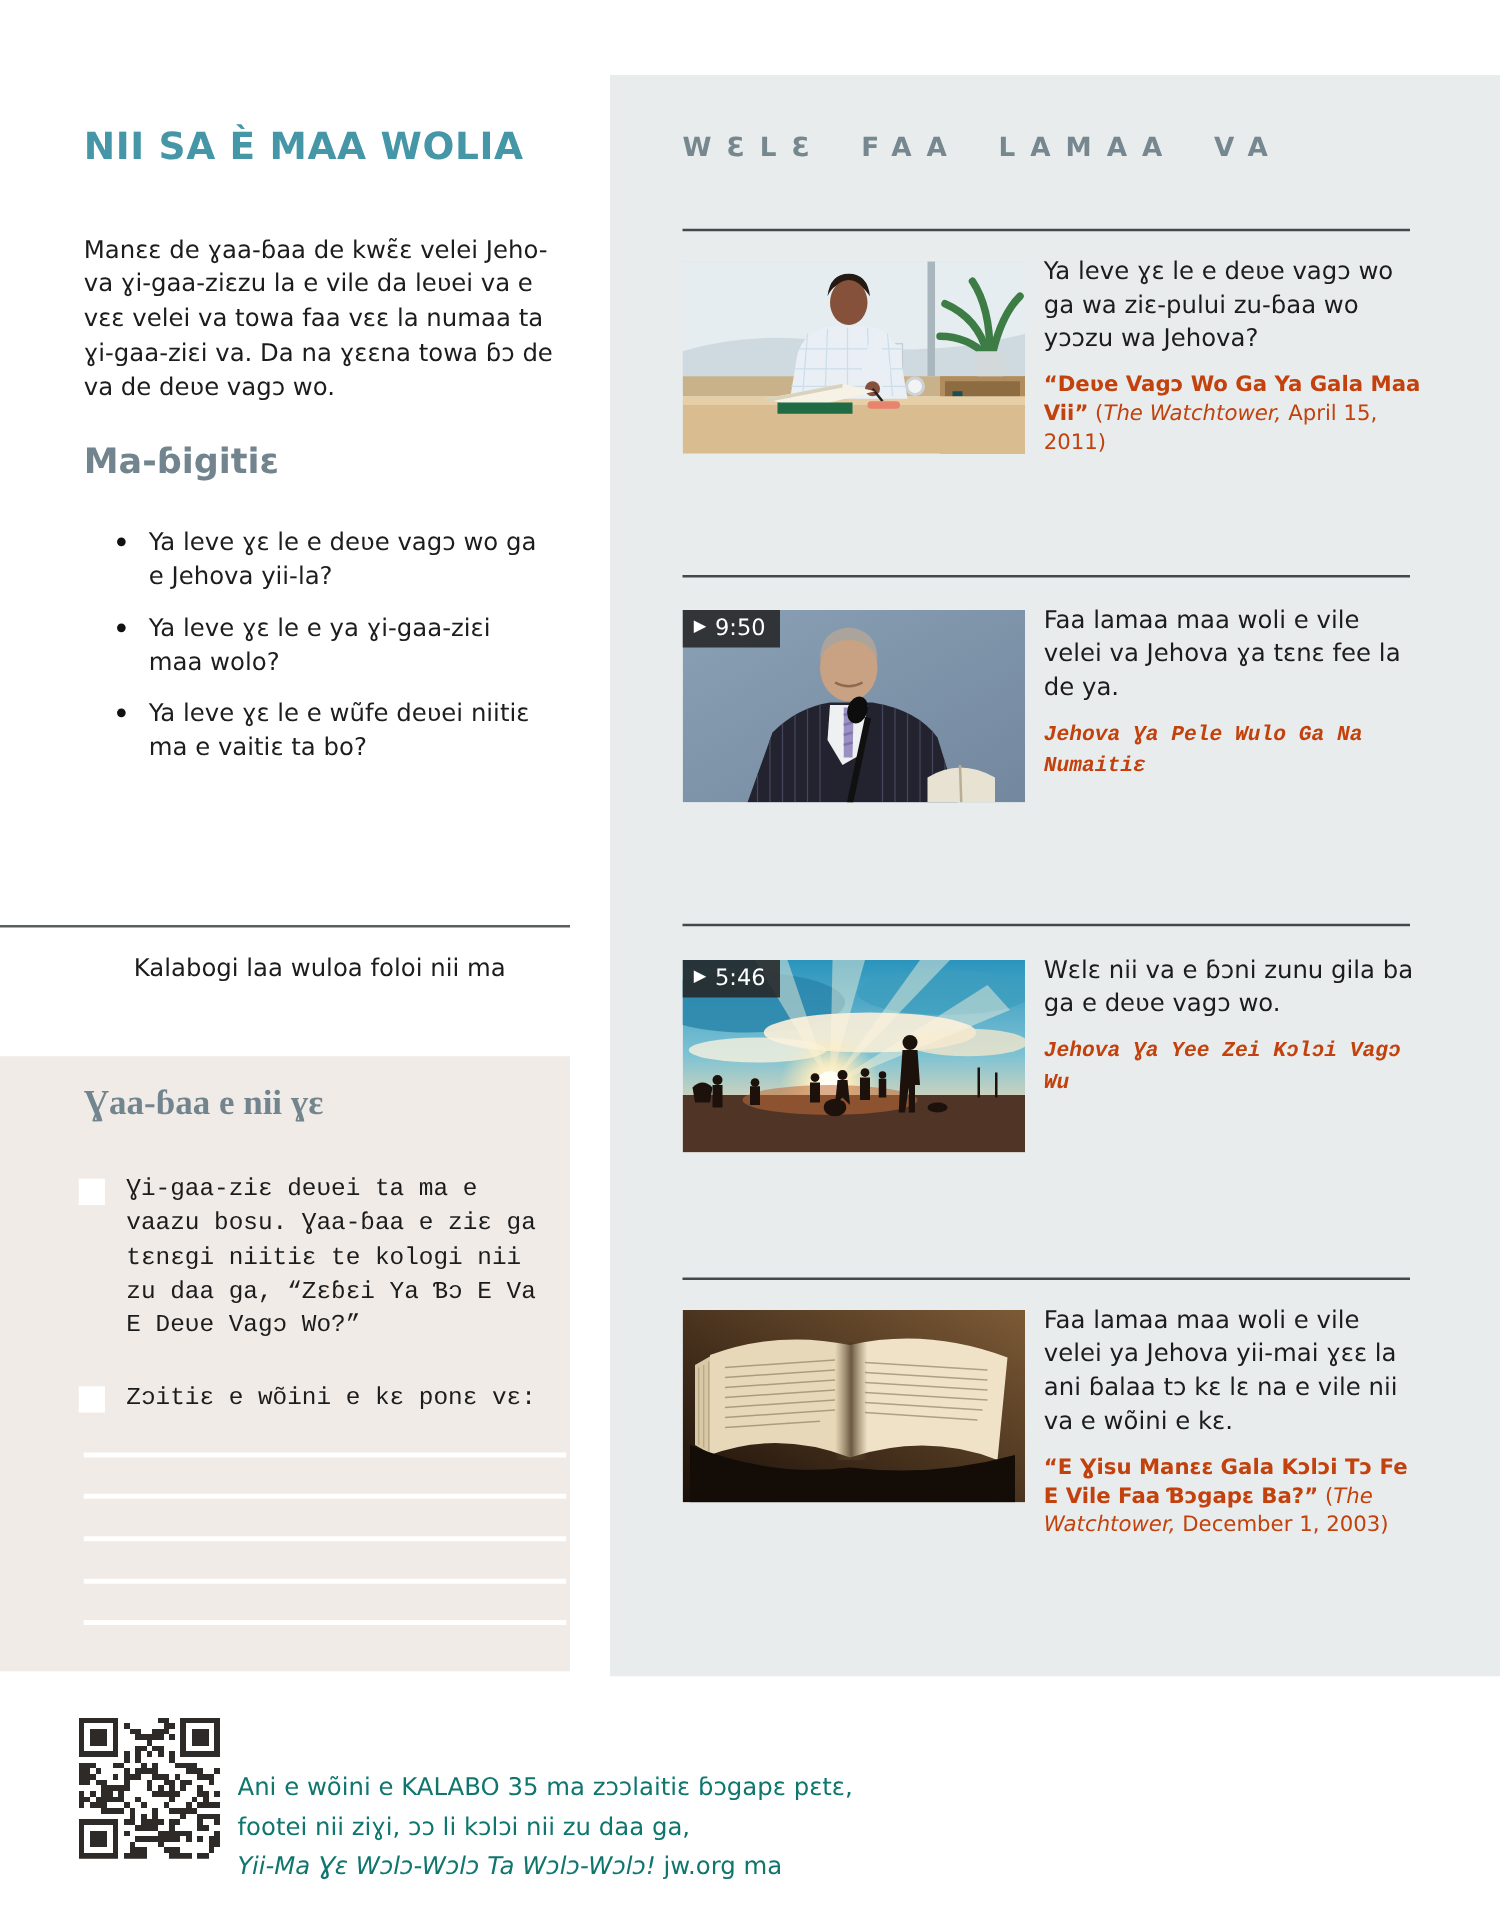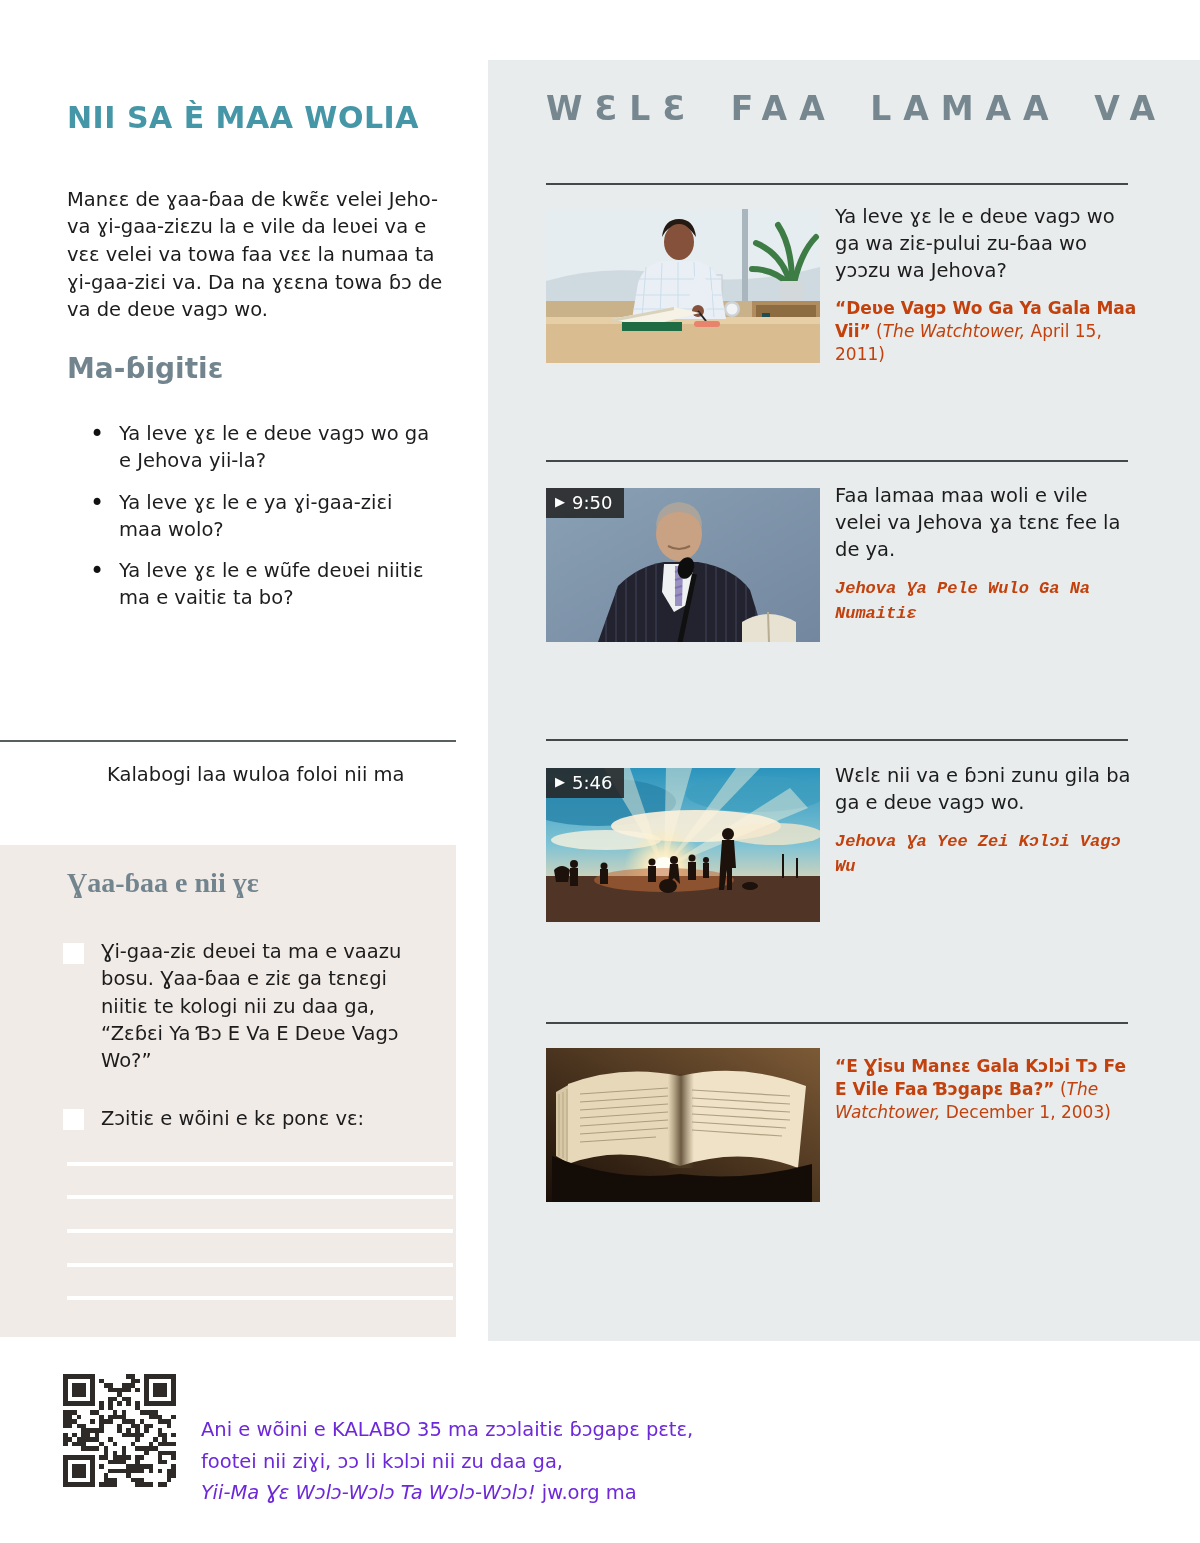--- a/index.html
+++ b/index.html
@@ -17,46 +17,46 @@
   .qlist li{position:relative;padding-left:29px;margin-bottom:14px;
             font-size:19.5px;line-height:1.4;}
   .qlist li .dot{position:absolute;left:0;top:-2px;font-size:24px;color:#111;}
   .hr-left{position:absolute;left:0;top:740px;width:456px;height:2px;background:#595e61;}
   .note{position:absolute;left:67px;top:763px;width:394px;font-size:19.5px;color:#1c1c1c;margin-left:40px;}
 
   
   .wbox{position:absolute;left:0;top:845px;width:456px;height:492px;background:#f1ebe7;}
   .wbox .wtitle{position:absolute;left:67px;top:22px;font-family:Liberation Serif, serif;}
   .task-check{position:absolute;left:63px;width:21px;height:21px;background:#ffffff;}
-  .task-text{position:absolute;left:101px;width:336px;font-size:19.5px;line-height:1.4;color:#1c1c1c;}
+  .task-text{position:absolute;left:101px;width:336px;font-size:19.5px;line-height:1.4;color:#1c1c1c;font-family:Liberation Mono, monospace;}
   .wline{position:absolute;left:67px;width:386px;height:4px;background:#ffffff;}
 
   
   .rpanel{position:absolute;left:488px;top:60px;width:712px;height:1281px;background:#e8eced;}
-  .rtitle{position:absolute;left:58px;top:29px;font-size:33px;font-weight:700;
+  .rtitle{position:absolute;left:58px;top:46px;font-size:21px;font-weight:700;
           letter-spacing:12px;word-spacing:10px;color:#76878f;white-space:nowrap;text-align:right;}
   .rhr{position:absolute;left:58px;width:582px;height:2px;background:#43484b;}
   .mrow{position:absolute;left:58px;width:600px;display:flex;}
   .thumb{position:relative;width:274px;height:154px;flex:0 0 274px;overflow:hidden;}
   .thumb svg{display:block;width:274px;height:154px;}
   .badge{position:absolute;left:0;top:0;display:flex;align-items:center;gap:7px;
          background:rgba(38,38,38,.88);color:#fff;padding:4px 12px 4px 9px;
          font-size:18px;line-height:1.2;}
   .badge .tri{font-size:13px;transform:translateY(-1px);}
   .mtext{margin-left:15px;width:304px;margin-top:-5px;}
   .mdesc{font-size:19.5px;line-height:1.38;color:#1c1c1c;margin:0;}
   .mtitle{font-size:17px;line-height:1.35;margin:12px 0 0 0;color:#c2410c;}
   .b{font-weight:700;}
   .bi{font-weight:700;font-style:italic;font-family:Liberation Mono, monospace;}
   .it{font-style:italic;}
 
   
   .qr{position:absolute;left:63px;top:1374px;width:113px;height:113px;}
-  .ftext{position:absolute;left:201px;top:1414px;width:560px;
-         font-size:19.5px;line-height:1.62;color:#6d28d9;}
+  .ftext{position:absolute;left:190px;top:1414px;width:560px;
+         font-size:19.5px;line-height:1.62;color:#0f766e;}
 </style>
 </head>
 <body>
 
 <div class="page">
 
   <div class="h1">NII SA È MAA WOLIA</div>
 
   <p class="intro">Manɛɛ de ɣaa-ɓaa de kwɛ̃ɛ velei Jeho-va ɣi-gaa-ziɛzu la e vile da leʋei va e vɛɛ velei va towa faa vɛɛ la numaa ta ɣi-gaa-ziɛi va. Da na ɣɛɛna towa ɓɔ de va de deʋe vagɔ wo.</p>
 
@@ -321,20 +321,21 @@
             <path d="M146 66 L244 72"></path>
               <path d="M146 74 L240 80"></path>
               <path d="M146 82 L236 88"></path>
           </g>
 
           <path d="M6 108 Q70 134 134 126 Q200 134 266 116 L266 154 L6 154 Z" fill="#140d07"></path>
           <path d="M22 112 Q76 96 134 116 Q196 96 254 116 Q196 104 134 122 Q76 102 22 118 Z" fill="#c9b astraightforward" opacity="0"></path>
         </svg>
       </div>
       <div class="mtext">
+        <p class="mdesc">Faa lamaa maa woli e vile velei ya Jehova yii-mai ɣɛɛ la ani ɓalaa tɔ kɛ lɛ na e vile nii va e wõini e kɛ.</p>
         <p class="mtitle"><span class="b">“E Ɣisu Manɛɛ Gala Kɔlɔi Tɔ Fe E Vile Faa Ɓɔgapɛ Ba?”</span><span> (</span><span class="it">The Watchtower,</span><span> December 1, 2003)</span></p>
       </div>
     </div>
   </div>
 
   <svg class="qr" id="qr-svg" viewBox="0 0 25 25" shape-rendering="crispEdges">
       <g fill="#2d2a28">
         <rect x="0" y="0" width="1" height="1"></rect>
         <rect x="1" y="0" width="1" height="1"></rect>
         <rect x="2" y="0" width="1" height="1"></rect>

